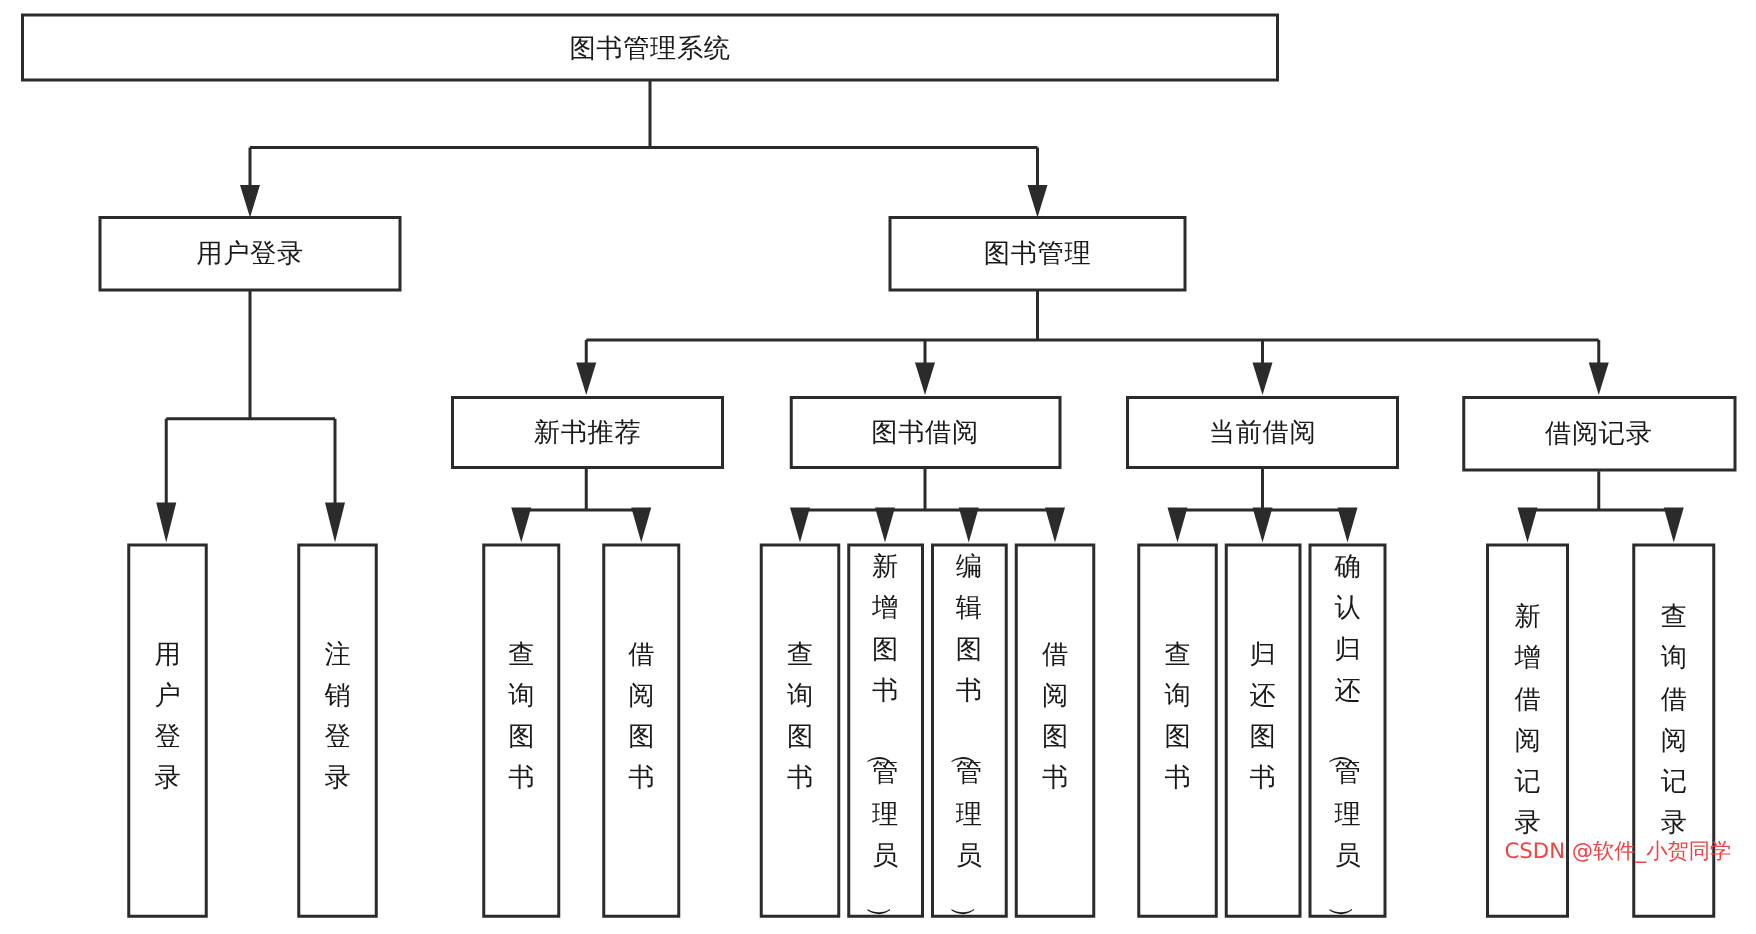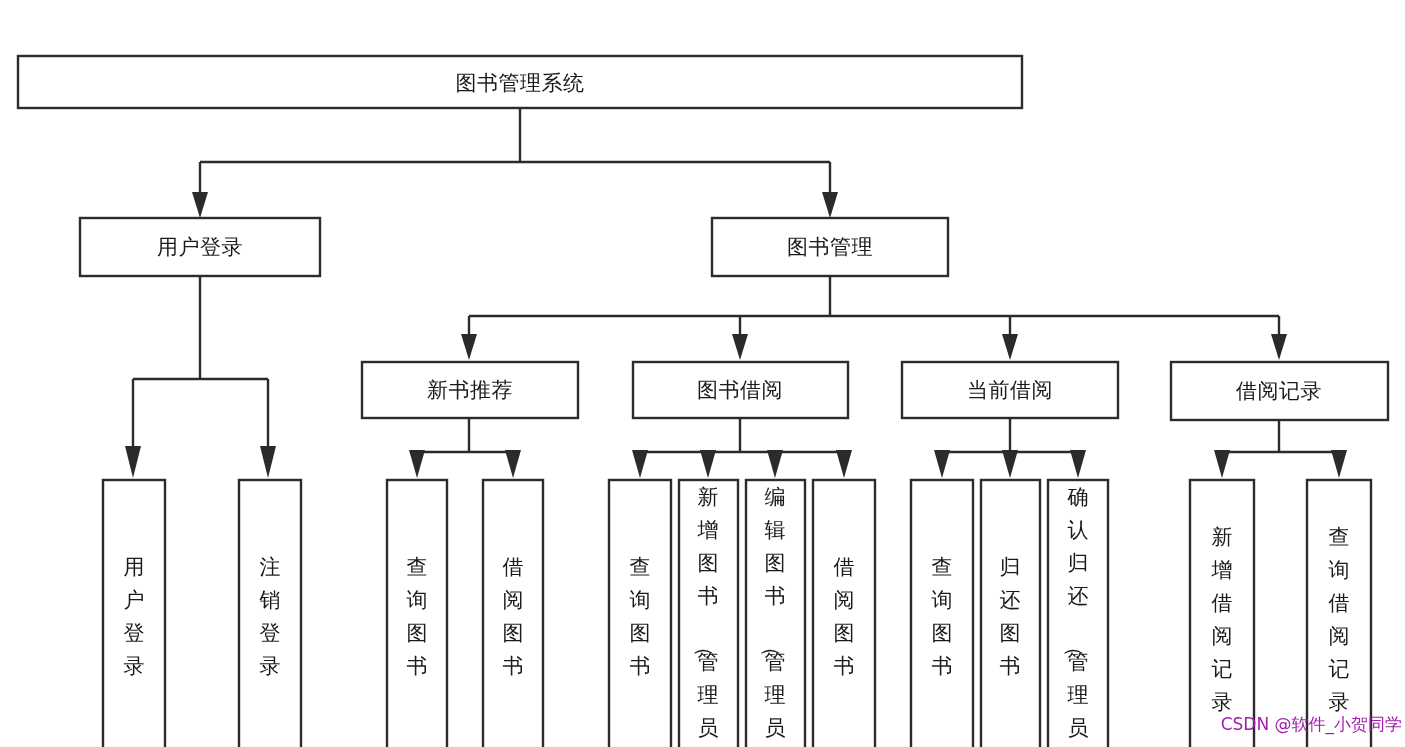--- a/index.html
+++ b/index.html
@@ -13,21 +13,20 @@
     height: 747px;
     font-family: "DejaVu Sans", "Liberation Sans", sans-serif;
     overflow: hidden;
     position: relative;
   }
   #diagram-root {
     position: relative;
     width: 1405px;
     height: 698px;
     background: #ffffff;
-    margin-top: 44px;
   }
   svg#diagram-svg {
     position: absolute;
     left: 0;
     top: 0;
     width: 1405px;
     height: 747px;
     display: block;
   }
   .node-box {
@@ -55,25 +54,25 @@
   }
   .node-label-v {
     font-family: "DejaVu Sans", "Liberation Sans", sans-serif;
     font-size: 21px;
     fill: #1a1a1a;
     text-anchor: middle;
     letter-spacing: 0px;
   }
   .watermark {
     position: absolute;
-    right: 3px;
+    right: 20px;
     bottom: 6px;
     font-family: "DejaVu Sans", "Liberation Sans", sans-serif;
     font-size: 17px;
-    color: #a21caf;
+    color: #ef4444;
     white-space: nowrap;
     user-select: none;
   }
 </style>
 </head>
 <body>
 
 <div id="diagram-root">
 
   <svg id="diagram-svg" viewBox="0 0 1405 747" xmlns="http://www.w3.org/2000/svg">

